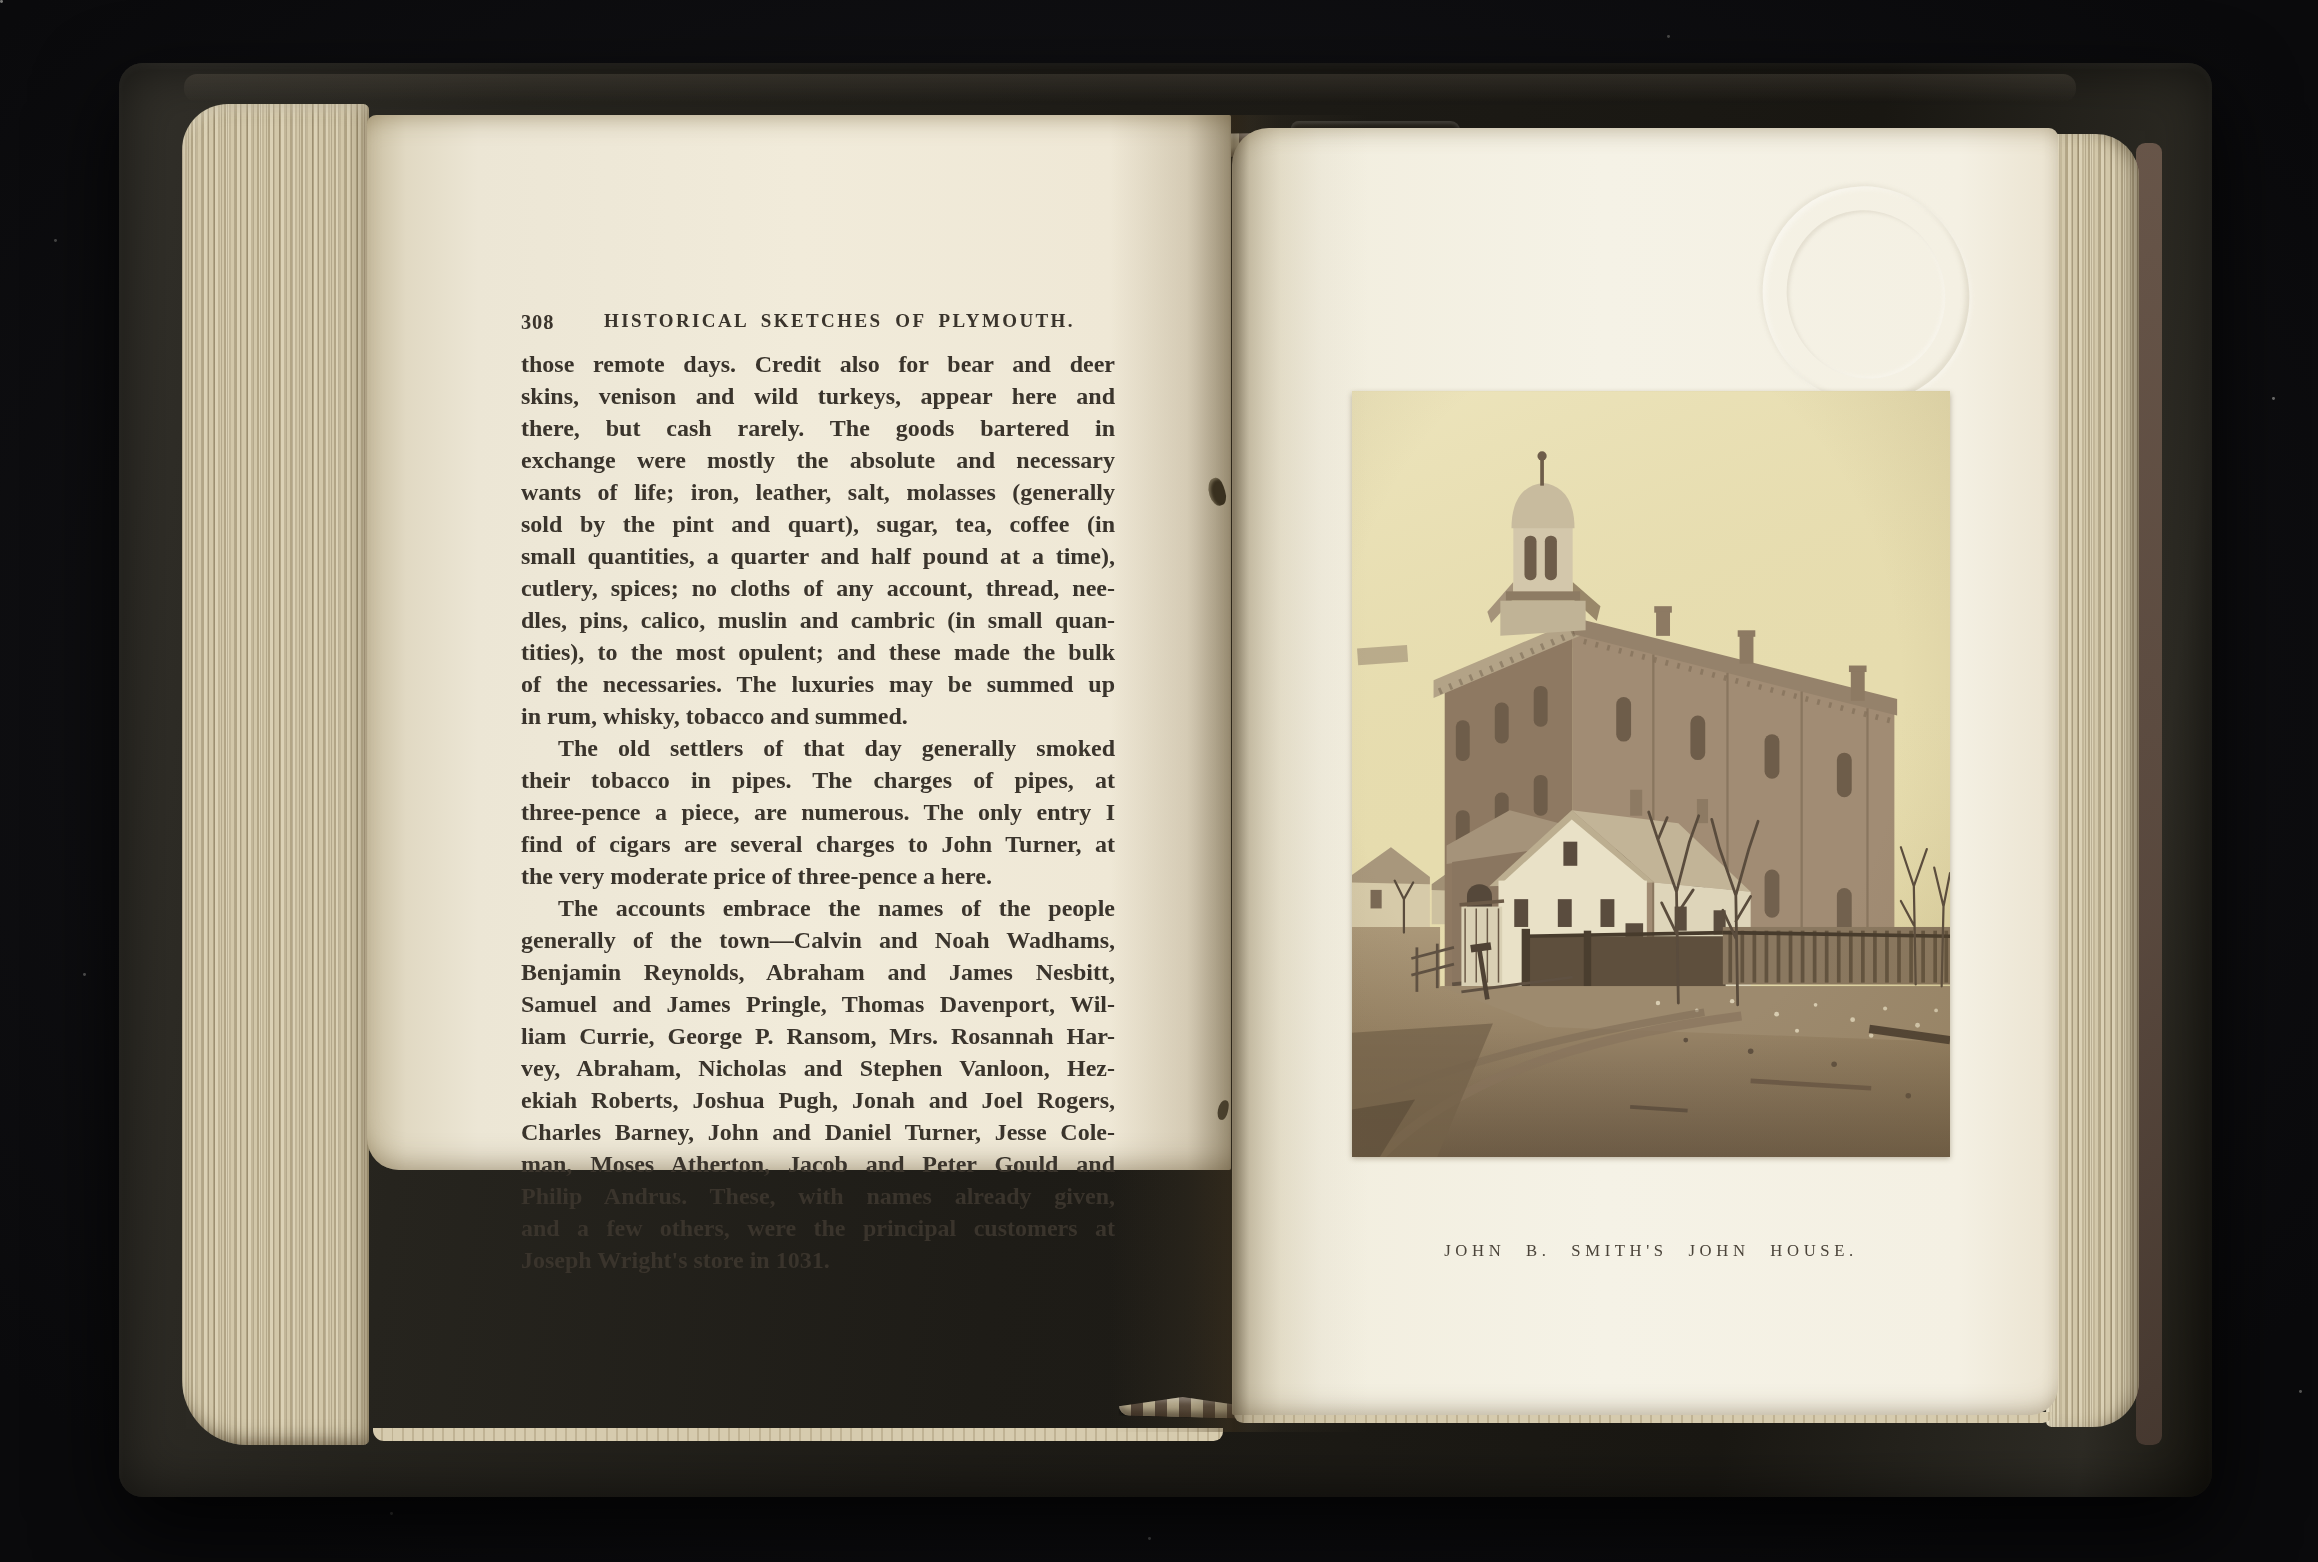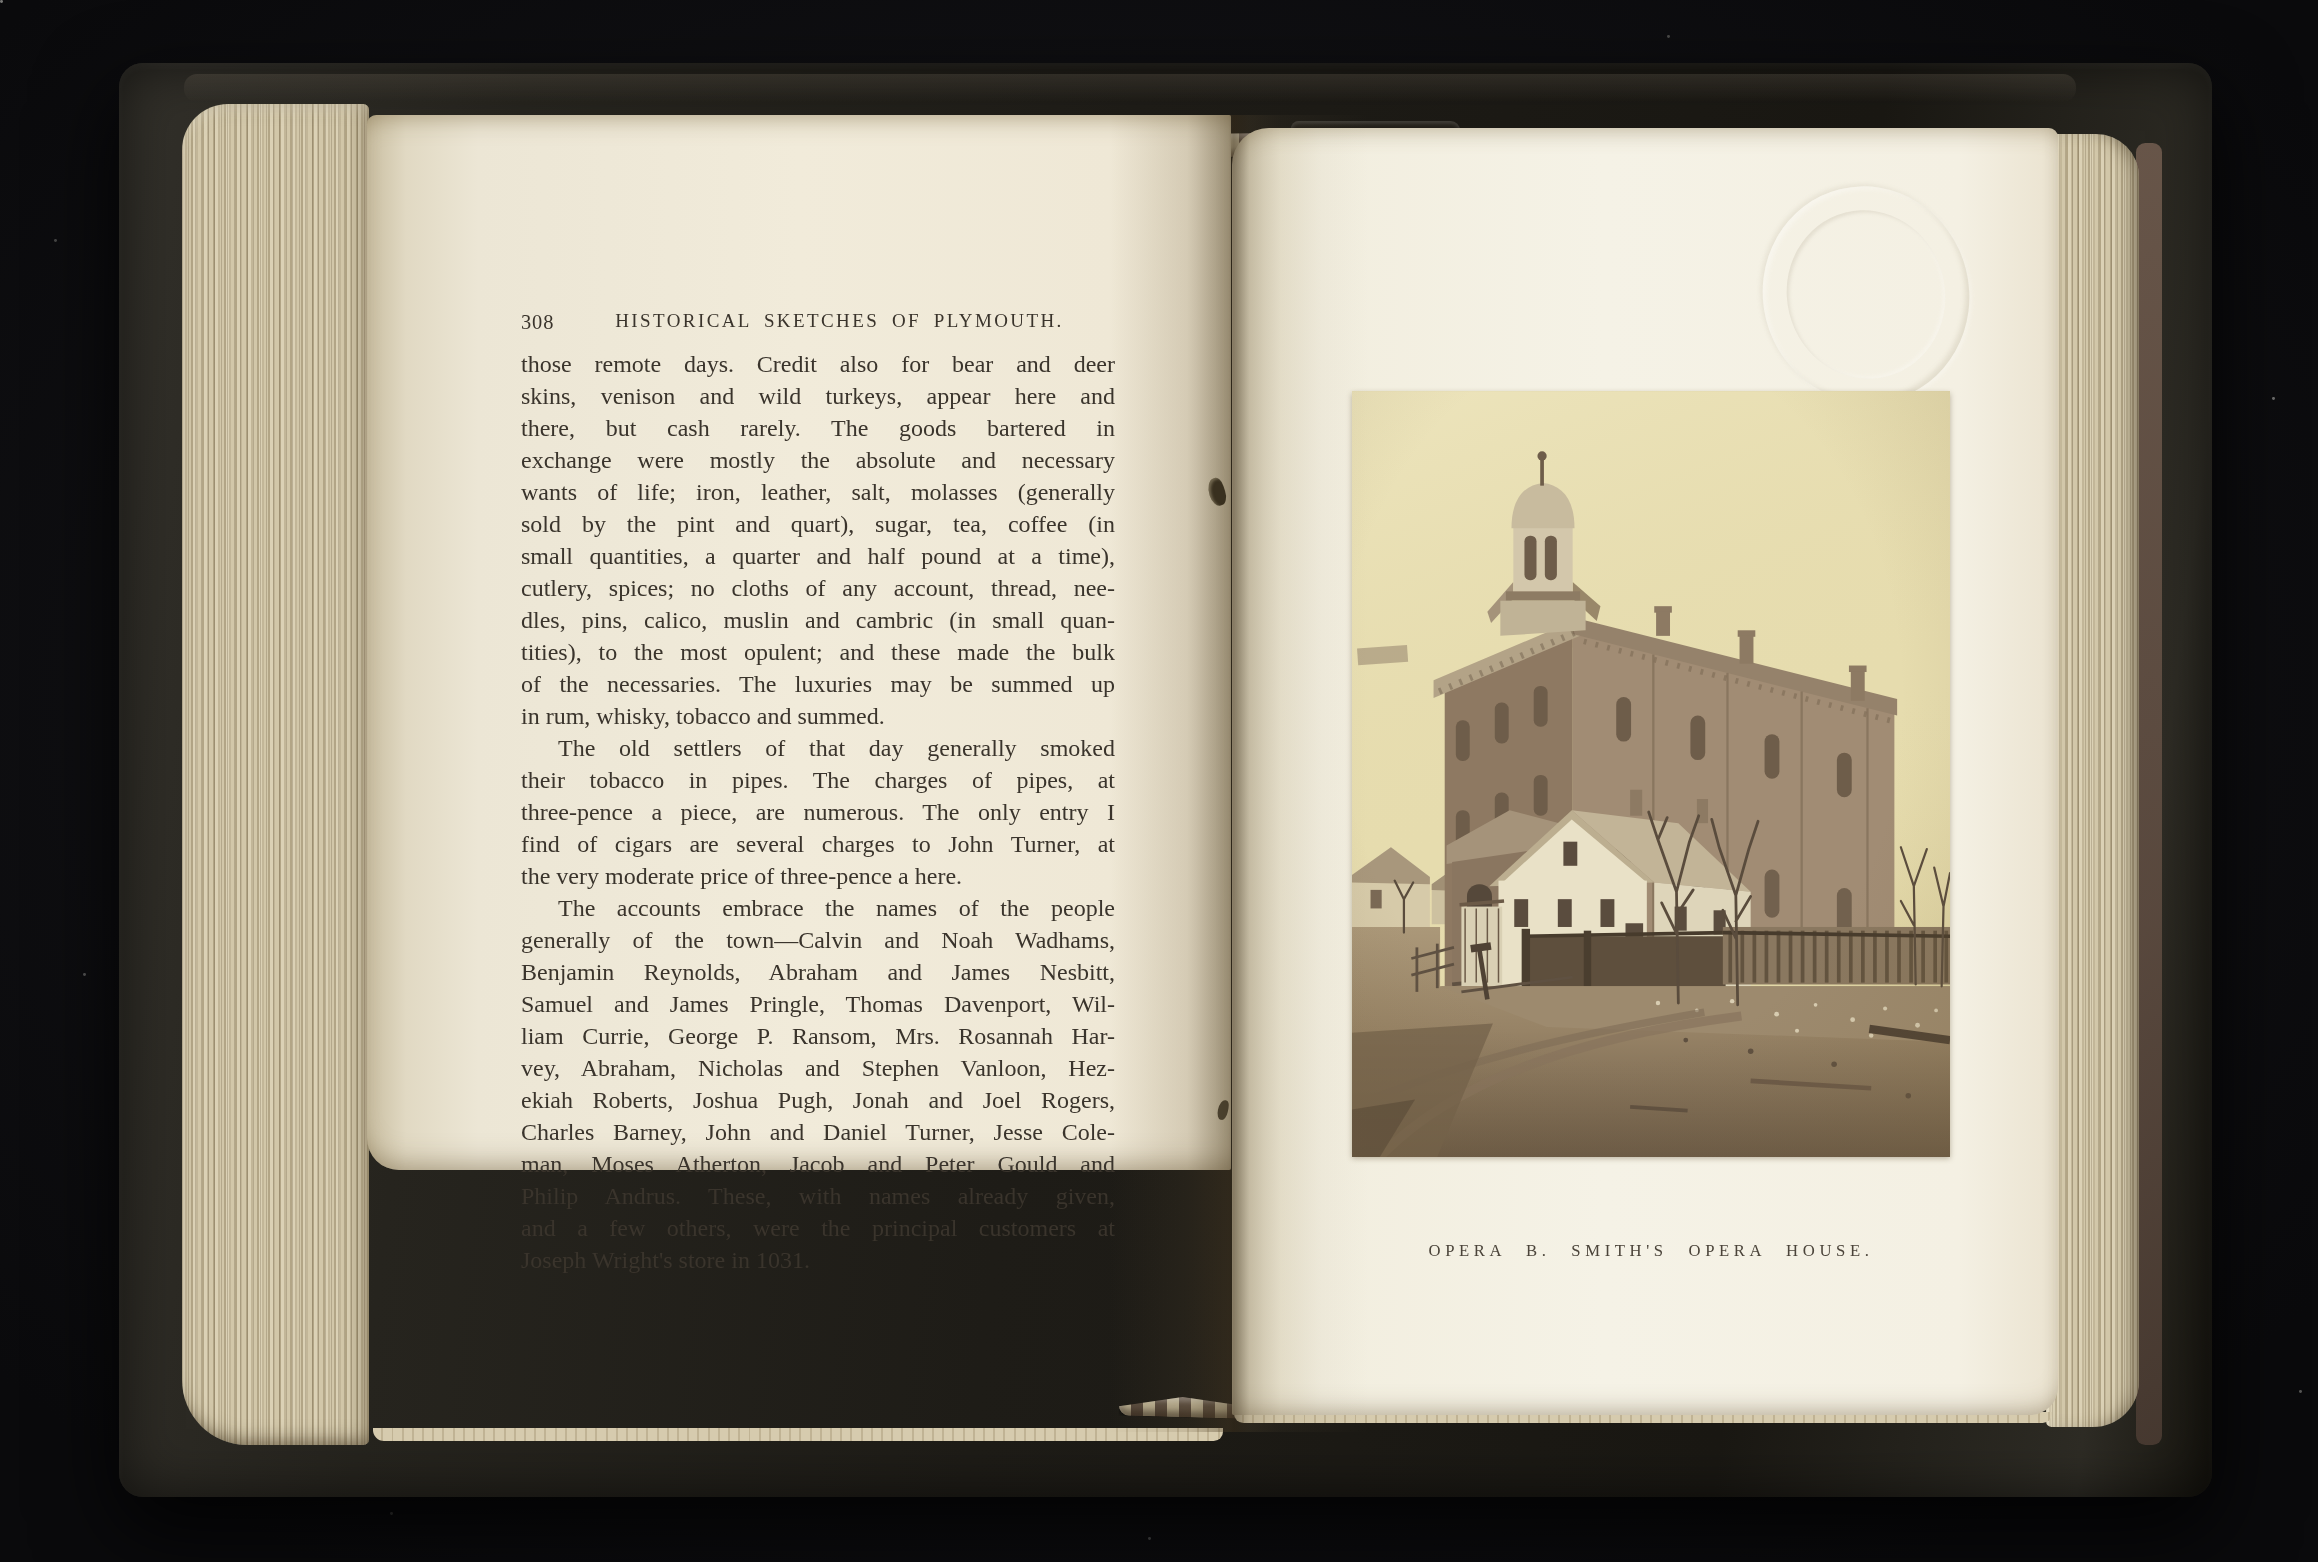--- a/index.html
+++ b/index.html
@@ -37,21 +37,21 @@
   .endband{position:absolute;height:23px;border-radius:11px;
     background:repeating-linear-gradient(90deg,#bbb092 0 12px,#594b3e 12px 24px);
     box-shadow:inset 0 4.6px 5.6px rgba(255,255,255,.3), inset 0 -5.6px 6.5px rgba(40,30,18,.55), 0 2.8px 5.6px rgba(0,0,0,.5);}
   .endband-top{left:963px;top:135px;width:336px;transform:rotate(-.8deg);}
   .endband-bottom{left:1119px;top:1397px;width:132px;height:20.4px;transform:rotate(1.6deg);
     clip-path:polygon(0 55%,48% 0,100% 40%,100% 100%,0 100%);}
   .page{position:absolute;}
   .page-left{left:367px;top:115px;width:864px;height:1055px;border-radius:9.3px 1.9px 1.9px 32px;
     background:linear-gradient(90deg,#c9bea1 0,#e1d9c3 39px,#ece6d5 111px,#f1ebda 50%,#efe8d6 86%,#e7dec8 96%,#d8ceb2 100%);
     box-shadow:inset 0 18.6px 24px -16.7px rgba(120,100,60,.55), inset 0 -22px 28px -18.6px rgba(105,88,55,.55);
-    z-index:5;}
+    z-index:5;font-weight:bold;}
   .page-right{left:1232px;top:128px;width:826px;height:1287px;border-radius:37px 9.3px 28px 1.9px;
     background:linear-gradient(90deg,#d6cdb2 0,#e9e2cc 32px,#f2eedf 89px,#f5f2e6 45%,#f4f0e3 88%,#ece5d3 98%,#e2dac6 100%);
     box-shadow:inset 0 16.7px 22px -15px rgba(120,100,60,.45), inset 0 -18.6px 24px -16.7px rgba(105,88,55,.5);
     z-index:5;}
   .bottom-edge{position:absolute;z-index:4;background:repeating-linear-gradient(90deg,#d6cbae 0 8.3px,#c0b394 8.3px 10.2px);}
   .bottom-edge-left{left:373px;top:1428px;width:850px;height:13px;border-radius:0 0 9.3px 11px;}
   .bottom-edge-right{left:1234px;top:1412px;width:818px;height:11px;border-radius:0 0 9.3px 9.3px;}
   .gutter{position:absolute;left:1109px;top:115px;width:260px;height:1317px;z-index:7;pointer-events:none;
     background:linear-gradient(90deg,rgba(97,80,52,0) 0%,rgba(97,80,52,.14) 30%,rgba(74,59,36,.42) 46%,rgba(60,47,28,.5) 48%,rgba(95,80,55,.22) 54%,rgba(120,104,74,.08) 66%,rgba(0,0,0,0) 100%);}
   .thread{position:absolute;z-index:8;background:#39301f;border-radius:60% 40% 50% 50%;}
@@ -359,20 +359,20 @@
             <path d="M608,640 L606,534 M606,534 L592,492 M606,534 L620,494 M606,576 L592,550"></path>
             <path d="M636,642 L638,556 M638,556 L628,514 M638,556 L645,520"></path>
             <path d="M56,584 L56,548 M56,548 L46,528 M56,548 L66,530"></path>
           </g>
         </g>
 
         <rect x="0" y="0" width="645" height="826" fill="url(#vign)"></rect>
       </svg>
     </div>
 
-    <div class="caption">OPERA B. SMITH'S OPERA HOUSE.</div>
+    <div class="caption">JOHN B. SMITH'S JOHN HOUSE.</div>
   </div>
 
   <div class="gutter"></div>
   <div class="thread thread-1"></div>
   <div class="thread thread-2"></div>
 </div>
 
 
 </body></html>

